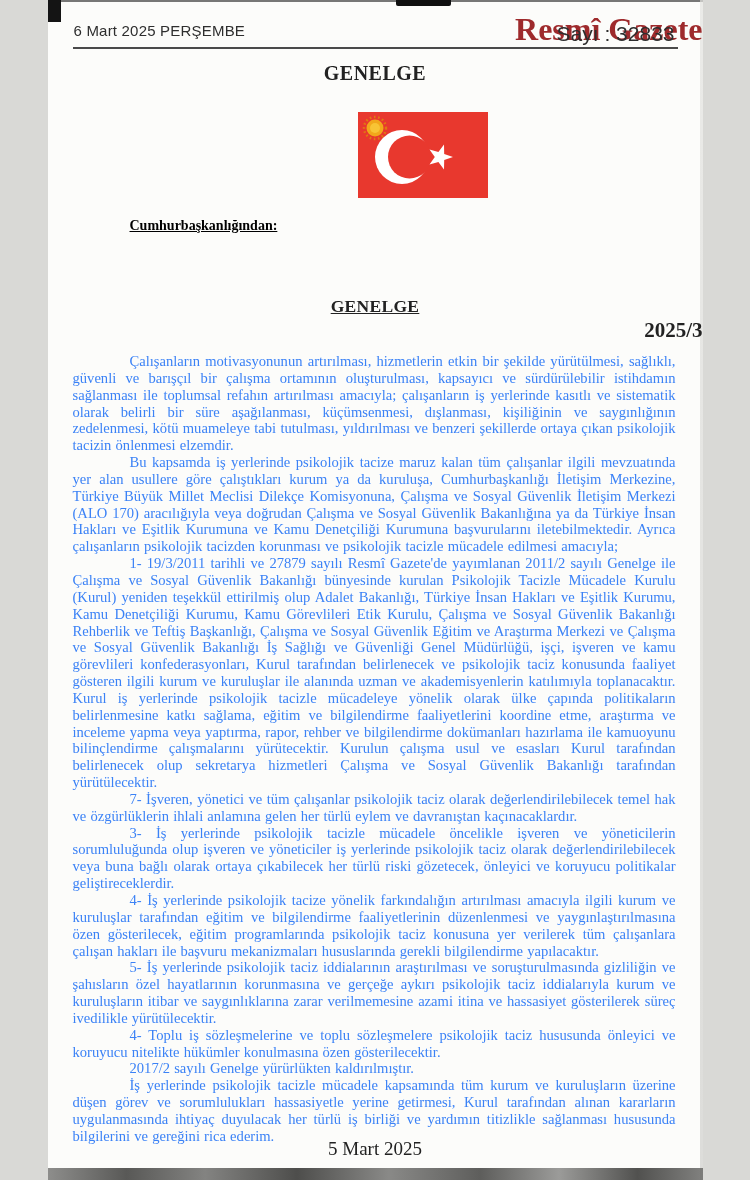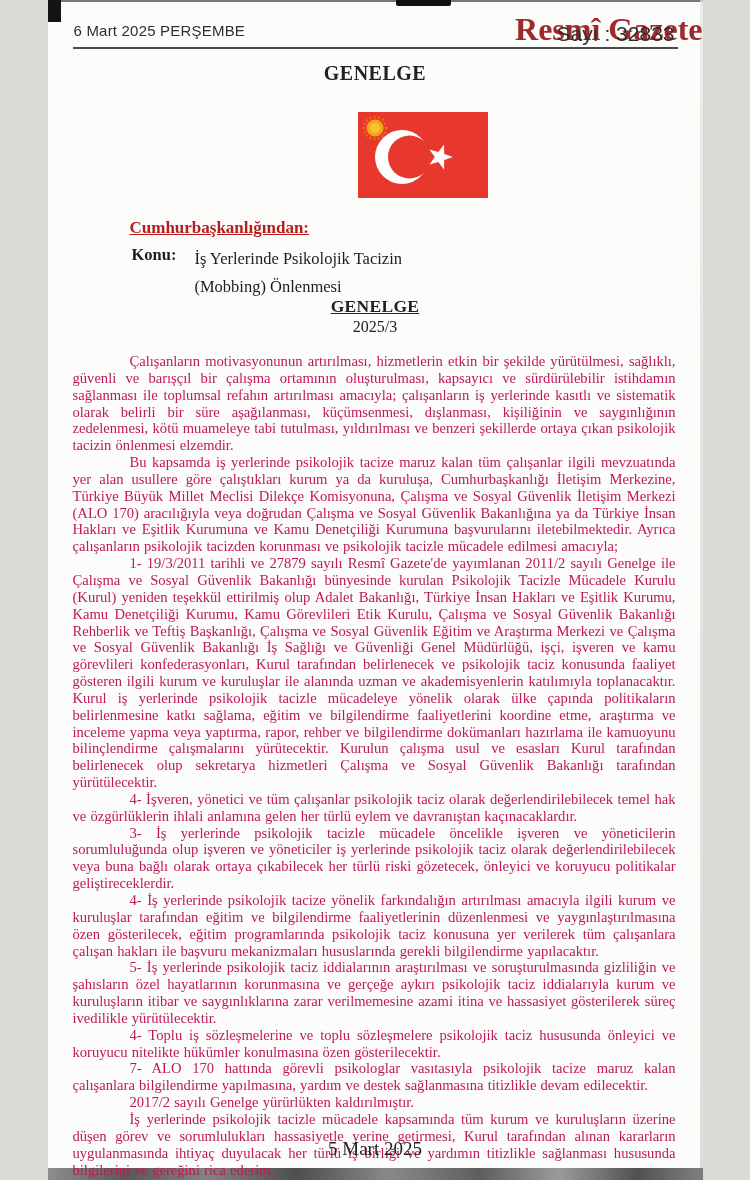--- a/index.html
+++ b/index.html
@@ -36,39 +36,39 @@
 
   .doc-heading{
     position:absolute;top:62px;left:0;width:100%;text-align:center;
     font-weight:bold;font-size:20px;letter-spacing:.5px;color:#222;
   }
 
   .flag{position:absolute;top:112px;left:310px;width:130px;height:86px;display:block;}
 
   .from-line{
     position:absolute;top:218px;left:82px;
-    font-weight:bold;font-size:17px;text-decoration:underline;color:#b91c1c;
+    font-weight:bold;font-size:14px;text-decoration:underline;color:#000000;
   }
   .konu-row{position:absolute;top:245px;left:84px;width:420px;}
   .konu-label{font-weight:bold;font-size:16.5px;display:inline-block;vertical-align:top;}
   .konu-text{display:inline-block;margin-left:18px;font-size:16.5px;line-height:28px;vertical-align:top;}
 
   .circular-heading{
     position:absolute;top:296px;left:0;width:100%;text-align:center;
     font-weight:bold;font-size:17.5px;text-decoration:underline;color:#222;letter-spacing:.3px;
   }
   .circular-number{
-    position:absolute;top:318px;left:0;width:100%;text-align:center;
-    font-weight:normal;font-size:16px;color:#222;
+    position:absolute;top:318px;left:0;width:100%;text-align:right;
+    font-weight:bold;font-size:21px;color:#222;
   }
 
   .body-text{position:absolute;top:353px;left:25px;right:27px;}
   .para{
     margin:0;text-align:justify;text-indent:57px;
-    font-size:14.6px;line-height:16.85px;color:#be185d;
+    font-size:14.6px;line-height:16.85px;color:#3b82f6;
     word-spacing:.5px;
   }
 
   .sign-date{
     position:absolute;top:1138px;left:0;width:100%;text-align:center;
     font-size:19px;color:#222;
   }
 </style>
 </head>
 <body>
@@ -97,36 +97,32 @@
     </g>
     <g>
       <circle cx="44" cy="45" r="27" fill="#ffffff"></circle>
       <circle cx="51.5" cy="45" r="21.5" fill="#e8382e"></circle>
       <polygon fill="#ffffff" points="95,45 86.2,48.1 86,57.4 80.4,49.9 71.5,52.6 76.8,45 71.5,37.4 80.4,40.1 86,32.6 86.2,41.9"></polygon>
     </g>
   </svg>
 
   <div class="from-line">Cumhurbaşkanlığından:</div>
 
-  <div class="konu-row">
-    <span class="konu-label">Konu:</span><span class="konu-text"><span>İş Yerlerinde Psikolojik Tacizin</span><br><span>(Mobbing) Önlenmesi</span></span>
-  </div>
 
   <div class="circular-heading">GENELGE</div>
   <div class="circular-number">2025/3</div>
 
   <div class="body-text">
       <p class="para">Çalışanların motivasyonunun artırılması, hizmetlerin etkin bir şekilde yürütülmesi, sağlıklı, güvenli ve barışçıl bir çalışma ortamının oluşturulması, kapsayıcı ve sürdürülebilir istihdamın sağlanması ile toplumsal refahın artırılması amacıyla; çalışanların iş yerlerinde kasıtlı ve sistematik olarak belirli bir süre aşağılanması, küçümsenmesi, dışlanması, kişiliğinin ve saygınlığının zedelenmesi, kötü muameleye tabi tutulması, yıldırılması ve benzeri şekillerde ortaya çıkan psikolojik tacizin önlenmesi elzemdir.</p>
       <p class="para">Bu kapsamda iş yerlerinde psikolojik tacize maruz kalan tüm çalışanlar ilgili mevzuatında yer alan usullere göre çalıştıkları kurum ya da kuruluşa, Cumhurbaşkanlığı İletişim Merkezine, Türkiye Büyük Millet Meclisi Dilekçe Komisyonuna, Çalışma ve Sosyal Güvenlik İletişim Merkezi (ALO 170) aracılığıyla veya doğrudan Çalışma ve Sosyal Güvenlik Bakanlığına ya da Türkiye İnsan Hakları ve Eşitlik Kurumuna ve Kamu Denetçiliği Kurumuna başvurularını iletebilmektedir. Ayrıca çalışanların psikolojik tacizden korunması ve psikolojik tacizle mücadele edilmesi amacıyla;</p>
       <p class="para">1- 19/3/2011 tarihli ve 27879 sayılı Resmî Gazete'de yayımlanan 2011/2 sayılı Genelge ile Çalışma ve Sosyal Güvenlik Bakanlığı bünyesinde kurulan Psikolojik Tacizle Mücadele Kurulu (Kurul) yeniden teşekkül ettirilmiş olup Adalet Bakanlığı, Türkiye İnsan Hakları ve Eşitlik Kurumu, Kamu Denetçiliği Kurumu, Kamu Görevlileri Etik Kurulu, Çalışma ve Sosyal Güvenlik Bakanlığı Rehberlik ve Teftiş Başkanlığı, Çalışma ve Sosyal Güvenlik Eğitim ve Araştırma Merkezi ve Çalışma ve Sosyal Güvenlik Bakanlığı İş Sağlığı ve Güvenliği Genel Müdürlüğü, işçi, işveren ve kamu görevlileri konfederasyonları, Kurul tarafından belirlenecek ve psikolojik taciz konusunda faaliyet gösteren ilgili kurum ve kuruluşlar ile alanında uzman ve akademisyenlerin katılımıyla toplanacaktır. Kurul iş yerlerinde psikolojik tacizle mücadeleye yönelik olarak ülke çapında politikaların belirlenmesine katkı sağlama, eğitim ve bilgilendirme faaliyetlerini koordine etme, araştırma ve inceleme yapma veya yaptırma, rapor, rehber ve bilgilendirme dokümanları hazırlama ile kamuoyunu bilinçlendirme çalışmalarını yürütecektir. Kurulun çalışma usul ve esasları Kurul tarafından belirlenecek olup sekretarya hizmetleri Çalışma ve Sosyal Güvenlik Bakanlığı tarafından yürütülecektir.</p>
-      <p class="para">4- İşveren, yönetici ve tüm çalışanlar psikolojik taciz olarak değerlendirilebilecek temel hak ve özgürlüklerin ihlali anlamına gelen her türlü eylem ve davranıştan kaçınacaklardır.</p>
+      <p class="para">7- İşveren, yönetici ve tüm çalışanlar psikolojik taciz olarak değerlendirilebilecek temel hak ve özgürlüklerin ihlali anlamına gelen her türlü eylem ve davranıştan kaçınacaklardır.</p>
       <p class="para">3- İş yerlerinde psikolojik tacizle mücadele öncelikle işveren ve yöneticilerin sorumluluğunda olup işveren ve yöneticiler iş yerlerinde psikolojik taciz olarak değerlendirilebilecek veya buna bağlı olarak ortaya çıkabilecek her türlü riski gözetecek, önleyici ve koruyucu politikalar geliştireceklerdir.</p>
       <p class="para">4- İş yerlerinde psikolojik tacize yönelik farkındalığın artırılması amacıyla ilgili kurum ve kuruluşlar tarafından eğitim ve bilgilendirme faaliyetlerinin düzenlenmesi ve yaygınlaştırılmasına özen gösterilecek, eğitim programlarında psikolojik taciz konusuna yer verilerek tüm çalışanlara çalışan hakları ile başvuru mekanizmaları hususlarında gerekli bilgilendirme yapılacaktır.</p>
       <p class="para">5- İş yerlerinde psikolojik taciz iddialarının araştırılması ve soruşturulmasında gizliliğin ve şahısların özel hayatlarının korunmasına ve gerçeğe aykırı psikolojik taciz iddialarıyla kurum ve kuruluşların itibar ve saygınlıklarına zarar verilmemesine azami itina ve hassasiyet gösterilerek süreç ivedilikle yürütülecektir.</p>
       <p class="para">4- Toplu iş sözleşmelerine ve toplu sözleşmelere psikolojik taciz hususunda önleyici ve koruyucu nitelikte hükümler konulmasına özen gösterilecektir.</p>
-      <p class="para">7- ALO 170 hattında görevli psikologlar vasıtasıyla psikolojik tacize maruz kalan çalışanlara bilgilendirme yapılmasına, yardım ve destek sağlanmasına titizlikle devam edilecektir.</p>
       <p class="para">2017/2 sayılı Genelge yürürlükten kaldırılmıştır.</p>
       <p class="para">İş yerlerinde psikolojik tacizle mücadele kapsamında tüm kurum ve kuruluşların üzerine düşen görev ve sorumlulukları hassasiyetle yerine getirmesi, Kurul tarafından alınan kararların uygulanmasında ihtiyaç duyulacak her türlü iş birliği ve yardımın titizlikle sağlanması hususunda bilgilerini ve gereğini rica ederim.</p>
     </div>
 
   <div class="sign-date">5 Mart 2025</div>
 
 </div>
 
 </body></html>

